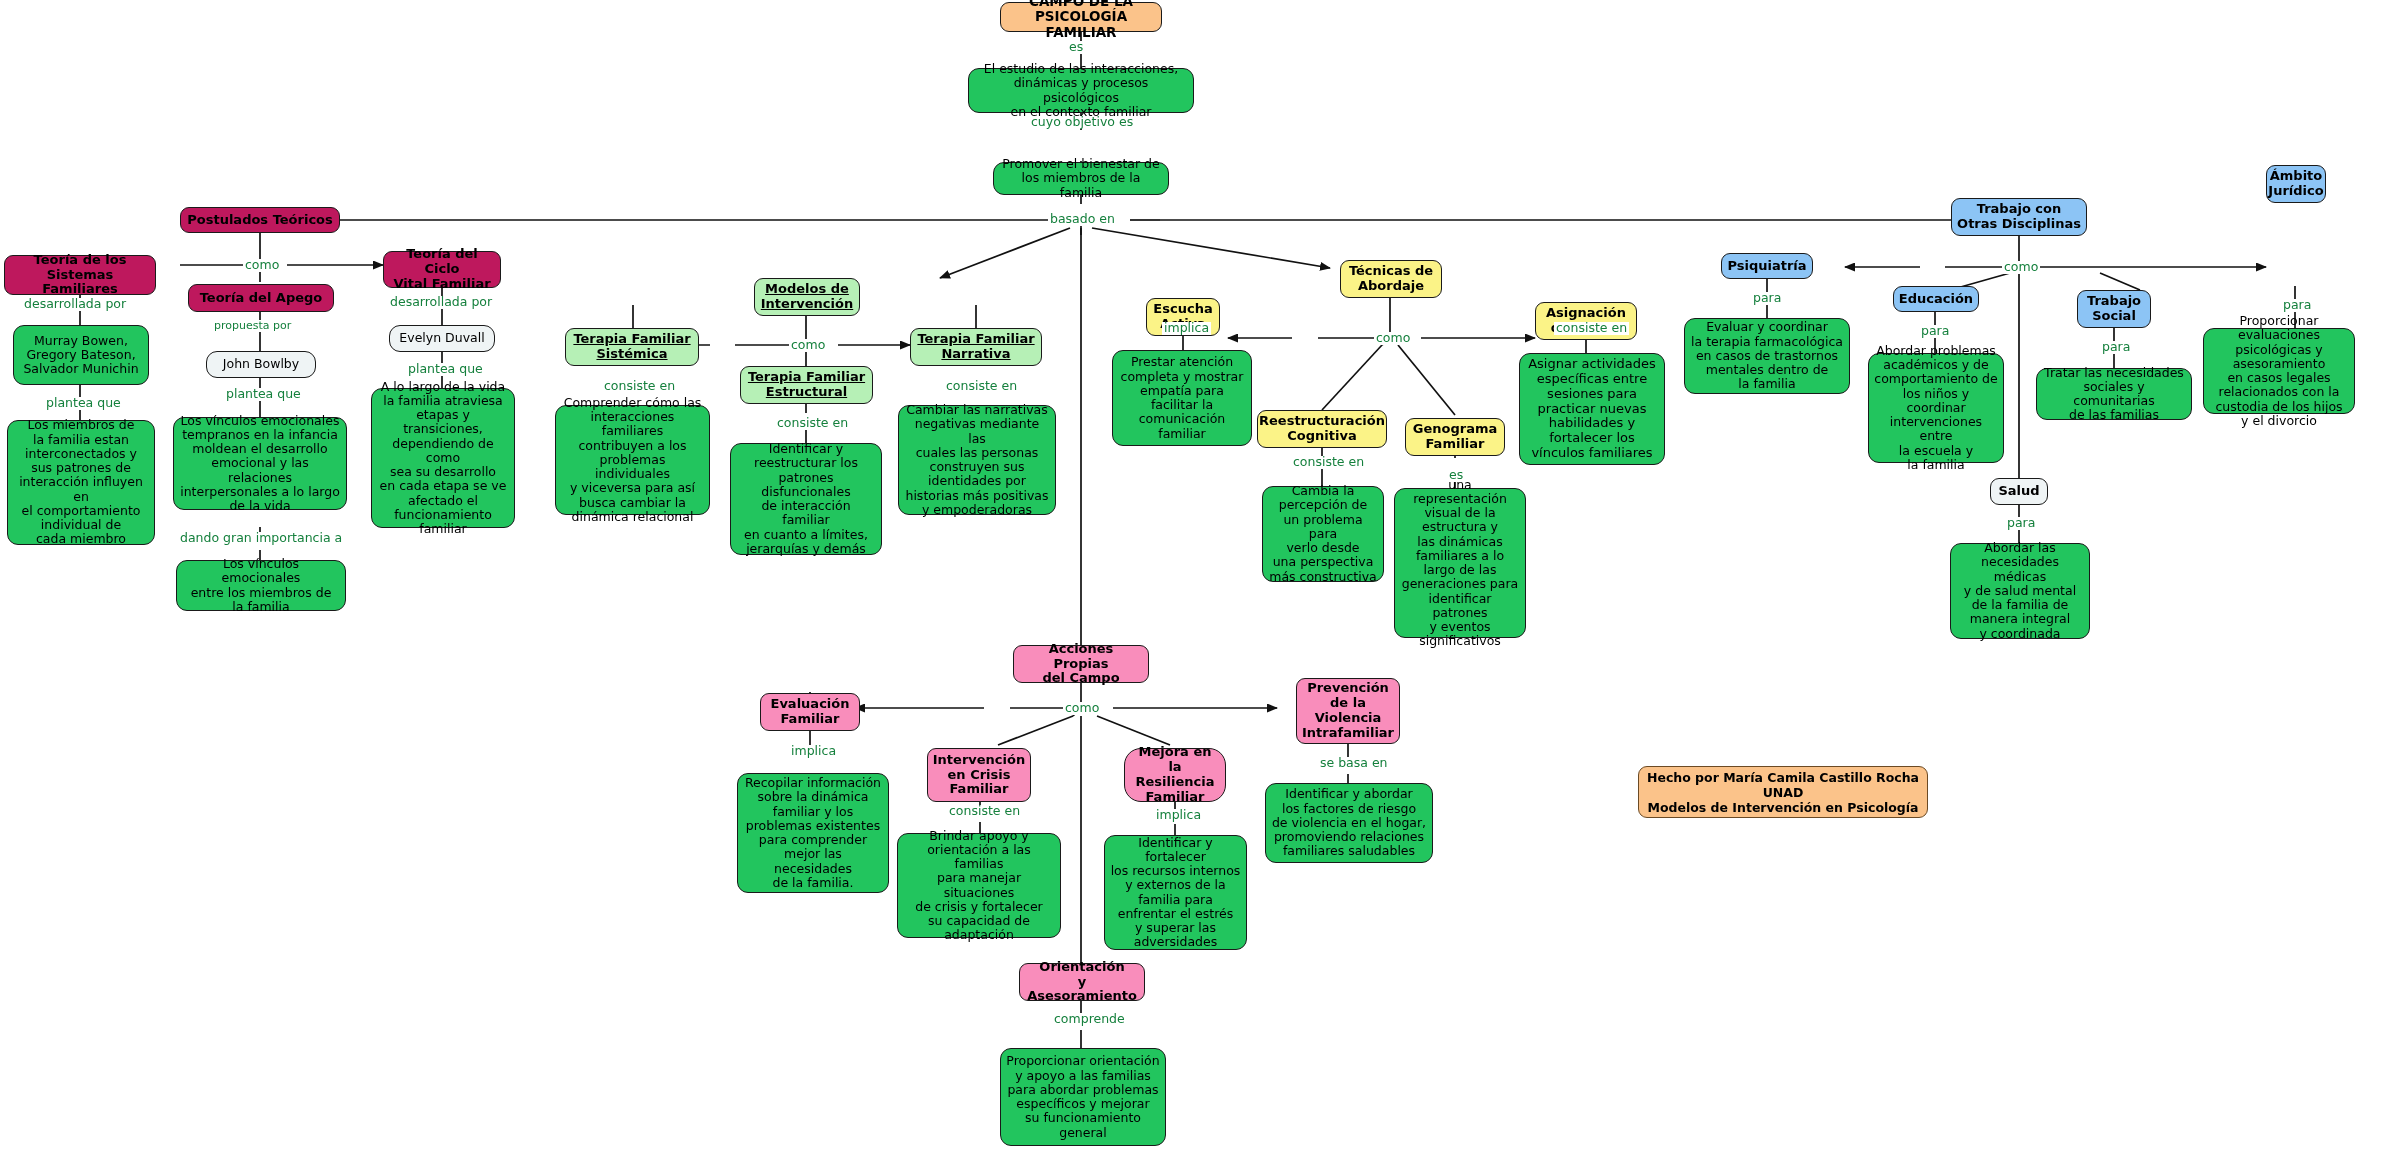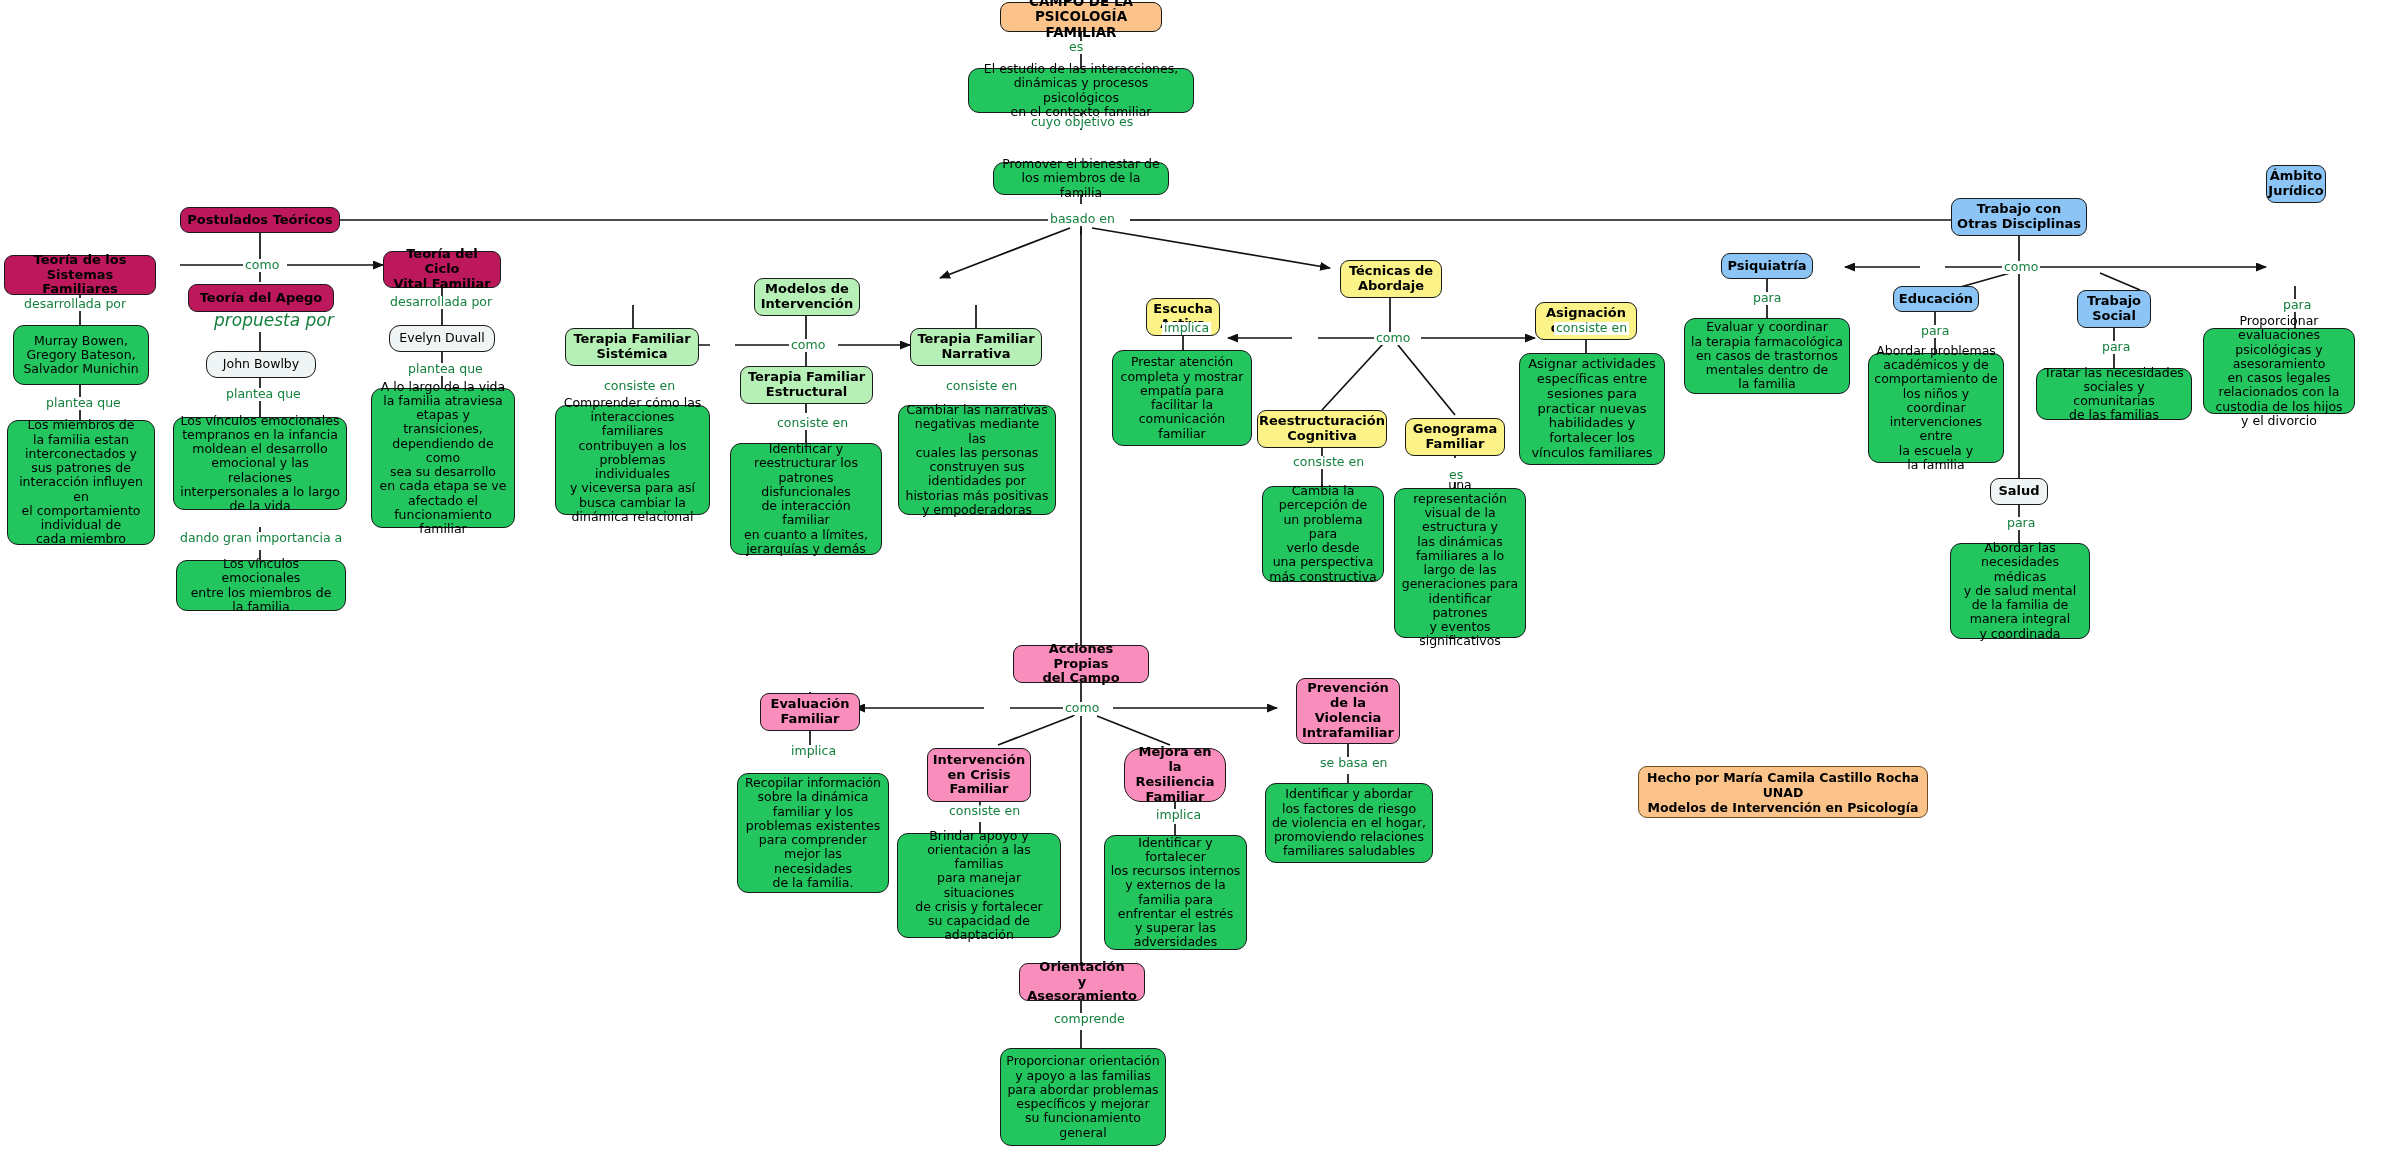--- a/index.html
+++ b/index.html
@@ -11,21 +11,21 @@
     border:1.6px solid #1a1a1a;border-radius:9px;
     display:flex;align-items:center;justify-content:center;
     text-align:center;line-height:1.14;color:#000;
     padding:3px 5px;
   }
   .node span{display:block;white-space:pre-line;}
   
   .concept{font-weight:bold;}
   .c-orange{background:#fbc38a;}
   .c-purple{background:#be185d;}
-  .c-green{background:#b6f0b6;}
+  .c-green{background:#b6f0b6;text-decoration:underline;}
   .c-yellow{background:#fbf387;}
   .c-blue{background:#8cc4f5;}
   .c-pink{background:#f98dbb;}
   .c-white{background:#eff4f5;}
   
   .detail{background:#22c55e;font-weight:normal;border-radius:11px;}
   .plain{background:#eff4f5;font-weight:bold;border-radius:11px;}
   
   .linklabel{
     position:absolute;background:#fff;color:#15803d;
@@ -202,21 +202,21 @@
 sus patrones de
 interacción influyen en
 el comportamiento
 individual de
 cada miembro</span>
   </div>
 
   <div class="node concept c-purple" style="left:188px;top:284px;width:146px;height:28px;font-size:13px;">
     <span>Teoría del Apego</span>
   </div>
-  <div class="linklabel" style="left:212px;top:312px;font-size:17px;font-style:italic;">propuesta por</div>
+  <div class="linklabel" style="left:212px;top:320px;font-size:11px;">propuesta por</div>
   <div class="node detail plain" style="left:206px;top:351px;width:110px;height:27px;font-size:12.5px;font-weight:normal;">
     <span>John Bowlby</span>
   </div>
   <div class="linklabel" style="left:224px;top:388px;font-size:12.5px;">plantea que</div>
   <div class="node detail" style="left:173px;top:417px;width:174px;height:93px;font-size:12.5px;">
     <span>Los vínculos emocionales
 tempranos en la infancia
 moldean el desarrollo
 emocional y las relaciones
 interpersonales a lo largo

